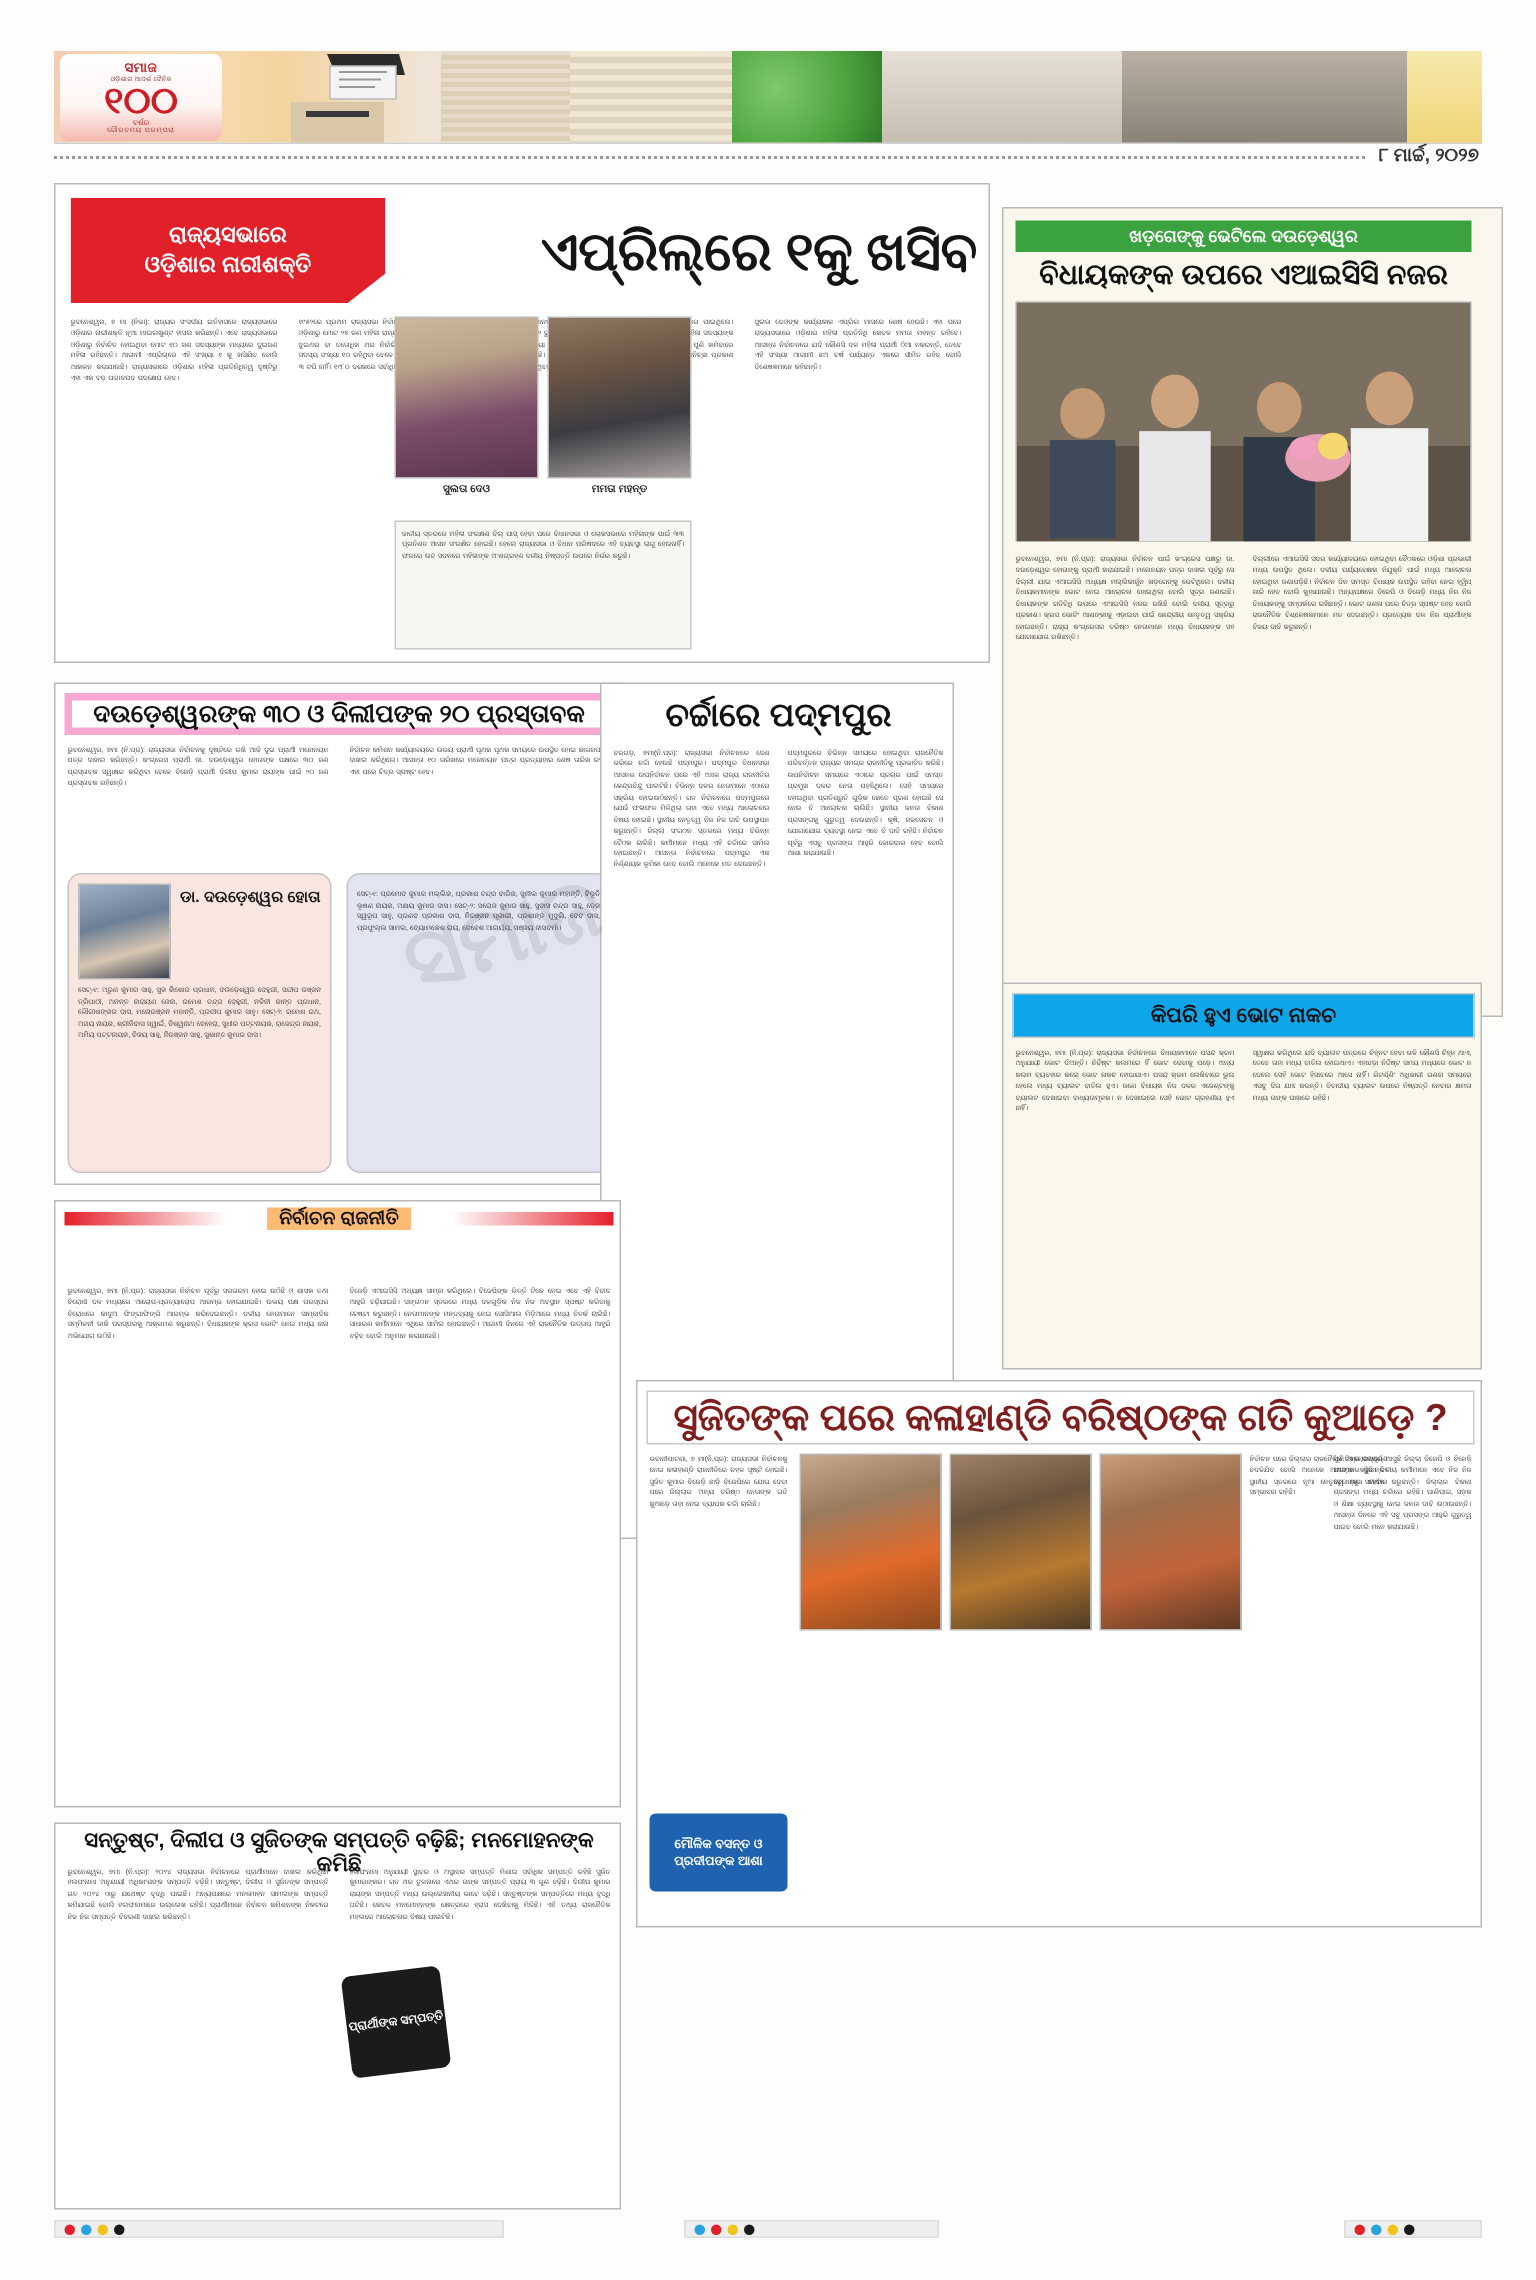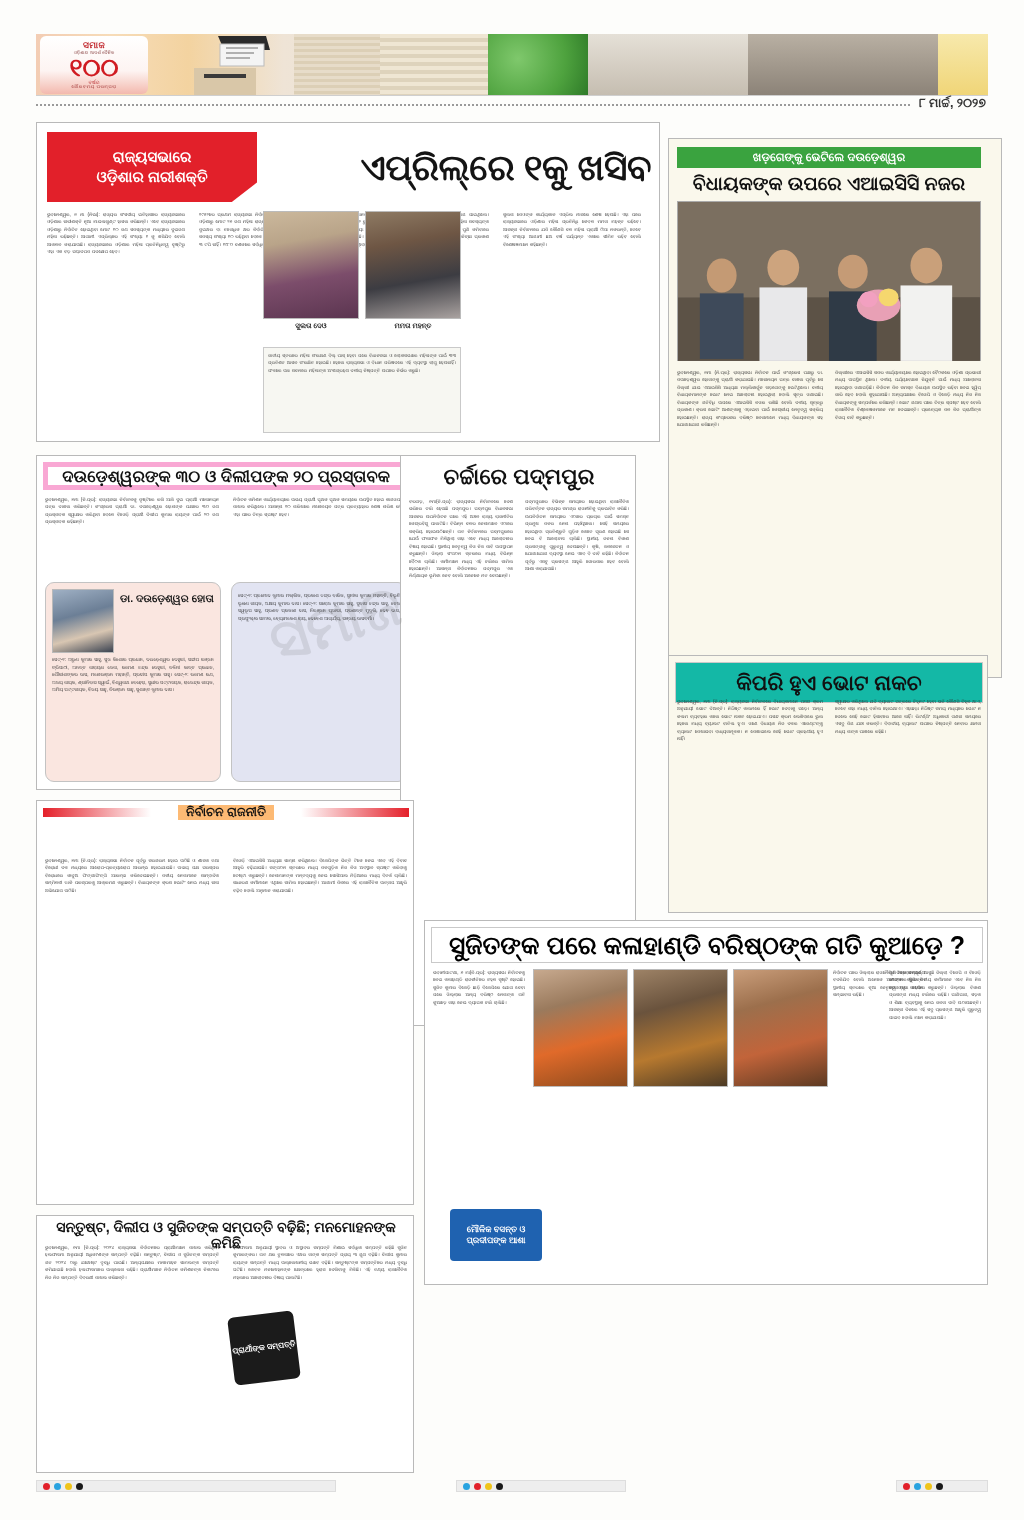--- a/index.html
+++ b/index.html
@@ -159,24 +159,24 @@
     display:flex; align-items:center; justify-content:center;
     font-size:22px; font-weight:bold; color:#111;
   }
   .mid2-body { position:absolute; left:8px; top:42px; width:220px; height:404px; }
   .m2c { position:absolute; top:0; width:104px; height:404px; }
   .m2c1{left:0;} .m2c2{left:116px;}
 
   
   #mid3 { left:668px; top:655px; width:320px; height:258px; }
   .mid3-head {
-    position:absolute; left:6px; top:6px; width:308px; height:41px;
-    border:1px solid #c9c9c9; background:#14b8a6;
+    position:absolute; left:6px; top:6px; width:308px; height:30px;
+    border:1px solid #c9c9c9; background:#0ea5e9;
     display:flex; align-items:center; justify-content:center;
-    font-size:21px; font-weight:bold; color:#111;
+    font-size:14px; font-weight:bold; color:#111;
   }
   .mid3-body { position:absolute; left:8px; top:42px; width:304px; height:208px; }
   .m3c { position:absolute; top:0; width:146px; height:208px; }
   .m3c1{left:0;} .m3c2{left:158px;}
 
   
   #pol { left:36px; top:800px; width:378px; height:405px; }
   .polbar {
     position:absolute; left:6px; top:4px; width:366px; height:14px;
     display:flex; align-items:center; justify-content:center;
@@ -195,39 +195,39 @@
   .pol-body { position:absolute; left:8px; top:56px; width:362px; height:340px; }
   .pc { position:absolute; top:0; width:174px; height:340px; }
   .pc1{left:0;} .pc2{left:188px;}
 
   
   #br { left:424px; top:920px; width:564px; height:365px; }
   .br-head {
     position:absolute; left:6px; top:6px; width:552px; height:36px;
     border:1px solid #c9c9c9;
     display:flex; align-items:center; justify-content:center;
-    font-size:25px; font-weight:bold; color:#000000;
+    font-size:25px; font-weight:bold; color:#7f1d1d;
   }
   .br-body { position:absolute; left:8px; top:48px; width:548px; height:308px; }
   .brc { position:absolute; top:0; width:92px; height:308px; }
   .brc1{left:0;} .brc2{left:100px;} .brc3{left:200px;}
   .brc4{left:300px;} .brc5{left:400px;} .brc6{left:456px; width:92px;}
   .br-photos {
     position:absolute; left:100px; top:0; width:296px; height:120px;
     display:flex; gap:5px; background:#fff;
   }
   .bphoto { width:95px; height:118px; border:1px solid #bbb; }
   .bp1 { background:linear-gradient(165deg,#c7a98e 0%,#9a7a5d 30%,#e06a2a 62%,#8b4a1d 100%); }
   .bp2 { background:linear-gradient(165deg,#9d8266 0%,#6a533d 32%,#b7792f 66%,#4c3a25 100%); }
   .bp3 { background:linear-gradient(165deg,#c99d7a 0%,#9c6f4c 30%,#c2643a 64%,#5d3a22 100%); }
   .bluebox {
     position:absolute; left:0px; top:240px; width:92px; height:52px;
     background:#1f62b0; color:#fff; border-radius:4px;
     display:flex; align-items:center; justify-content:center; text-align:center;
-    font-size:8.5px; font-weight:bold; line-height:1.35; padding:3px;margin-left:17px;
+    font-size:8.5px; font-weight:bold; line-height:1.35; padding:3px;
   }
 
   
   #bl { left:36px; top:1215px; width:378px; height:258px; }
   .bl-head {
     position:absolute; left:6px; top:4px; width:366px;
     text-align:center; font-size:14.2px; font-weight:bold; color:#111;
   }
   .bl-body { position:absolute; left:8px; top:28px; width:362px; height:222px; }
   .blc { position:absolute; top:0; width:174px; height:222px; }

